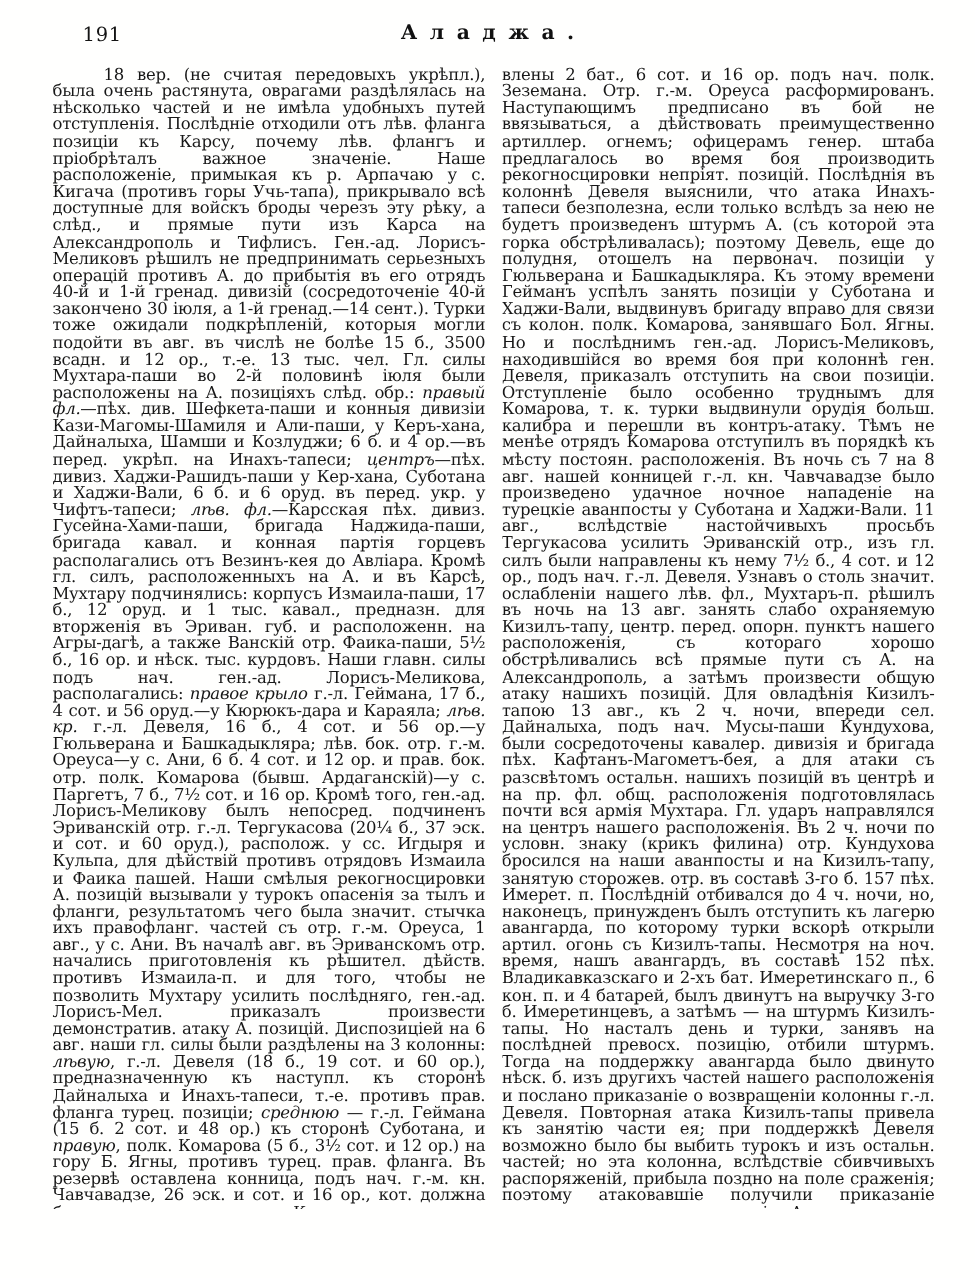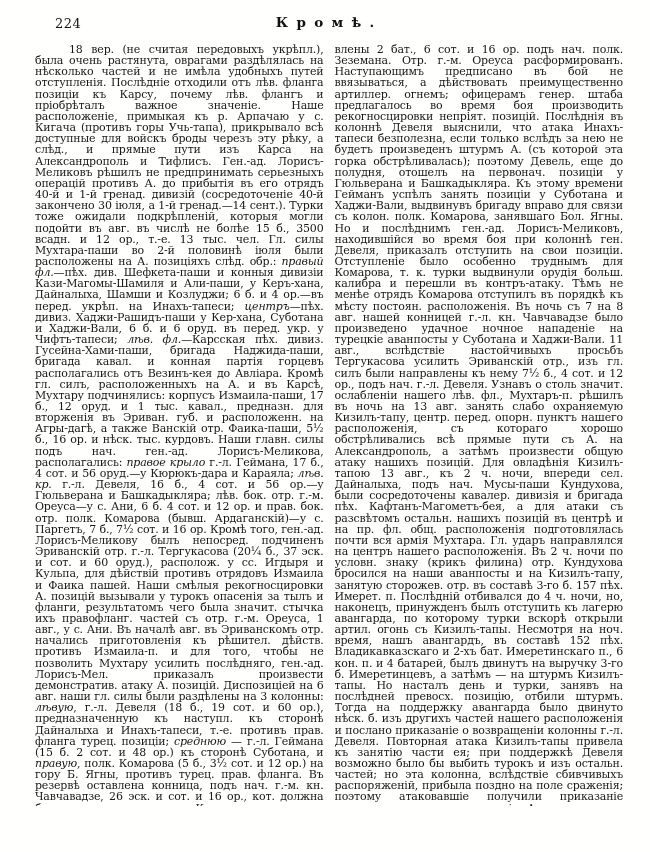--- a/index.html
+++ b/index.html
@@ -72,22 +72,22 @@
   .it {
     font-style: italic;
   }
 </style>
 </head>
 <body>
 
 <div class="page">
 
   <div class="page-header">
-    <span class="page-number">224</span>
-    <div class="page-title">Кромѣ.</div>
+    <span class="page-number">191</span>
+    <div class="page-title">Аладжа.</div>
   </div>
 
   <div class="columns">
 
     <div class="column col-left">
       <p class="body-text"><span>18 вер. (не считая передовыхъ укрѣпл.), была очень растянута, оврагами раздѣлялась на нѣсколько частей и не имѣла удобныхъ путей отступленія. Послѣдніе отходили отъ лѣв. фланга позиціи къ Карсу, почему лѣв. флангъ и пріобрѣталъ важное значеніе. Наше расположеніе, примыкая къ р. Арпачаю у с. Кигача (противъ горы Учь-тапа), прикрывало всѣ доступные для войскъ броды черезъ эту рѣку, а слѣд., и прямые пути изъ Карса на Александрополь и Тифлисъ. Ген.-ад. Лорисъ-Меликовъ рѣшилъ не предпринимать серьезныхъ операцій противъ А. до прибытія въ его отрядъ 40-й и 1-й гренад. дивизій (сосредоточеніе 40-й закончено 30 іюля, а 1-й гренад.—14 сент.). Турки тоже ожидали подкрѣпленій, которыя могли подойти въ авг. въ числѣ не болѣе 15 б., 3500 всадн. и 12 ор., т.-е. 13 тыс. чел. Гл. силы Мухтара-паши во 2-й половинѣ іюля были расположены на А. позиціяхъ слѣд. обр.: </span><span class="it">правый фл.</span><span>—пѣх. див. Шефкета-паши и конныя дивизіи Кази-Магомы-Шамиля и Али-паши, у Керъ-хана, Дайналыха, Шамши и Козлуджи; 6 б. и 4 ор.—въ перед. укрѣп. на Инахъ-тапеси; </span><span class="it">центръ</span><span>—пѣх. дивиз. Хаджи-Рашидъ-паши у Кер-хана, Суботана и Хаджи-Вали, 6 б. и 6 оруд. въ перед. укр. у Чифтъ-тапеси; </span><span class="it">лѣв. фл.</span><span>—Карсская пѣх. дивиз. Гусейна-Хами-паши, бригада Наджида-паши, бригада кавал. и конная партія горцевъ располагались отъ Везинъ-кея до Авліара. Кромѣ гл. силъ, расположенныхъ на А. и въ Карсѣ, Мухтару подчинялись: корпусъ Измаила-паши, 17 б., 12 оруд. и 1 тыс. кавал., предназн. для вторженія въ Эриван. губ. и расположенн. на Агры-дагѣ, а также Ванскій отр. Фаика-паши, 5½ б., 16 ор. и нѣск. тыс. курдовъ. Наши главн. силы подъ нач. ген.-ад. Лорисъ-Меликова, располагались: </span><span class="it">правое крыло</span><span> г.-л. Геймана, 17 б., 4 сот. и 56 оруд.—у Кюрюкъ-дара и Караяла; </span><span class="it">лѣв. кр.</span><span> г.-л. Девеля, 16 б., 4 сот. и 56 ор.—у Гюльверана и Башкадыкляра; лѣв. бок. отр. г.-м. Ореуса—у с. Ани, 6 б. 4 сот. и 12 ор. и прав. бок. отр. полк. Комарова (бывш. Ардаганскій)—у с. Паргетъ, 7 б., 7½ сот. и 16 ор. Кромѣ того, ген.-ад. Лорисъ-Меликову былъ непосред. подчиненъ Эриванскій отр. г.-л. Тергукасова (20¼ б., 37 эск. и сот. и 60 оруд.), располож. у сс. Игдыря и Кульпа, для дѣйствій противъ отрядовъ Измаила и Фаика пашей. Наши смѣлыя рекогносцировки А. позицій вызывали у турокъ опасенія за тылъ и фланги, результатомъ чего была значит. стычка ихъ правофланг. частей съ отр. г.-м. Ореуса, 1 авг., у с. Ани. Въ началѣ авг. въ Эриванскомъ отр. начались приготовленія къ рѣшител. дѣйств. противъ Измаила-п. и для того, чтобы не позволить Мухтару усилить послѣдняго, ген.-ад. Лорисъ-Мел. приказалъ произвести демонстратив. атаку А. позицій. Диспозиціей на 6 авг. наши гл. силы были раздѣлены на 3 колонны: </span><span class="it">лѣвую</span><span>, г.-л. Девеля (18 б., 19 сот. и 60 ор.), предназначенную къ наступл. къ сторонѣ Дайналыха и Инахъ-тапеси, т.-е. противъ прав. фланга турец. позиціи; </span><span class="it">среднюю</span><span> — г.-л. Геймана (15 б. 2 сот. и 48 ор.) къ сторонѣ Суботана, и </span><span class="it">правую</span><span>, полк. Комарова (5 б., 3½ сот. и 12 ор.) на гору Б. Ягны, противъ турец. прав. фланга. Въ резервѣ оставлена конница, подъ нач. г.-м. кн. Чавчавадзе, 26 эск. и сот. и 16 ор., кот. должна была сосредоточ. впереди Караяла и держаться за сред. и прав. колоннами. Для охраны вагенбурга, у Кюрюкъ-Дара были оста-</span></p>
     </div>
 
     <div class="column col-right">
       <p class="body-text"><span>влены 2 бат., 6 сот. и 16 ор. подъ нач. полк. Зеземана. Отр. г.-м. Ореуса расформированъ. Наступающимъ предписано въ бой не ввязываться, а дѣйствовать преимущественно артиллер. огнемъ; офицерамъ генер. штаба предлагалось во время боя производить рекогносцировки непріят. позицій. Послѣднія въ колоннѣ Девеля выяснили, что атака Инахъ-тапеси безполезна, если только вслѣдъ за нею не будетъ произведенъ штурмъ А. (съ которой эта горка обстрѣливалась); поэтому Девель, еще до полудня, отошелъ на первонач. позиціи у Гюльверана и Башкадыкляра. Къ этому времени Гейманъ успѣлъ занять позиціи у Суботана и Хаджи-Вали, выдвинувъ бригаду вправо для связи съ колон. полк. Комарова, занявшаго Бол. Ягны. Но и послѣднимъ ген.-ад. Лорисъ-Меликовъ, находившійся во время боя при колоннѣ ген. Девеля, приказалъ отступить на свои позиціи. Отступленіе было особенно труднымъ для Комарова, т. к. турки выдвинули орудія больш. калибра и перешли въ контръ-атаку. Тѣмъ не менѣе отрядъ Комарова отступилъ въ порядкѣ къ мѣсту постоян. расположенія. Въ ночь съ 7 на 8 авг. нашей конницей г.-л. кн. Чавчавадзе было произведено удачное ночное нападеніе на турецкіе аванпосты у Суботана и Хаджи-Вали. 11 авг., вслѣдствіе настойчивыхъ просьбъ Тергукасова усилить Эриванскій отр., изъ гл. силъ были направлены къ нему 7½ б., 4 сот. и 12 ор., подъ нач. г.-л. Девеля. Узнавъ о столь значит. ослабленіи нашего лѣв. фл., Мухтаръ-п. рѣшилъ въ ночь на 13 авг. занять слабо охраняемую Кизилъ-тапу, центр. перед. опорн. пунктъ нашего расположенія, съ котораго хорошо обстрѣливались всѣ прямые пути съ А. на Александрополь, а затѣмъ произвести общую атаку нашихъ позицій. Для овладѣнія Кизилъ-тапою 13 авг., къ 2 ч. ночи, впереди сел. Дайналыха, подъ нач. Мусы-паши Кундухова, были сосредоточены кавалер. дивизія и бригада пѣх. Кафтанъ-Магометъ-бея, а для атаки съ разсвѣтомъ остальн. нашихъ позицій въ центрѣ и на пр. фл. общ. расположенія подготовлялась почти вся армія Мухтара. Гл. ударъ направлялся на центръ нашего расположенія. Въ 2 ч. ночи по условн. знаку (крикъ филина) отр. Кундухова бросился на наши аванпосты и на Кизилъ-тапу, занятую сторожев. отр. въ составѣ 3-го б. 157 пѣх. Имерет. п. Послѣдній отбивался до 4 ч. ночи, но, наконецъ, принужденъ былъ отступить къ лагерю авангарда, по которому турки вскорѣ открыли артил. огонь съ Кизилъ-тапы. Несмотря на ноч. время, нашъ авангардъ, въ составѣ 152 пѣх. Владикавказскаго и 2-хъ бат. Имеретинскаго п., 6 кон. п. и 4 батарей, былъ двинутъ на выручку 3-го б. Имеретинцевъ, а затѣмъ — на штурмъ Кизилъ-тапы. Но насталъ день и турки, занявъ на послѣдней превосх. позицію, отбили штурмъ. Тогда на поддержку авангарда было двинуто нѣск. б. изъ другихъ частей нашего расположенія и послано приказаніе о возвращеніи колонны г.-л. Девеля. Повторная атака Кизилъ-тапы привела къ занятію части ея; при поддержкѣ Девеля возможно было бы выбить турокъ и изъ остальн. частей; но эта колонна, вслѣдствіе сбивчивыхъ распоряженій, прибыла поздно на поле сраженія; поэтому атаковавшіе получили приказаніе отступить на первонач. позиціи. Атаки турокъ на другіе пункты нашего расположенія были отбиты съ больш. урономъ, въ виду чего</span></p>

